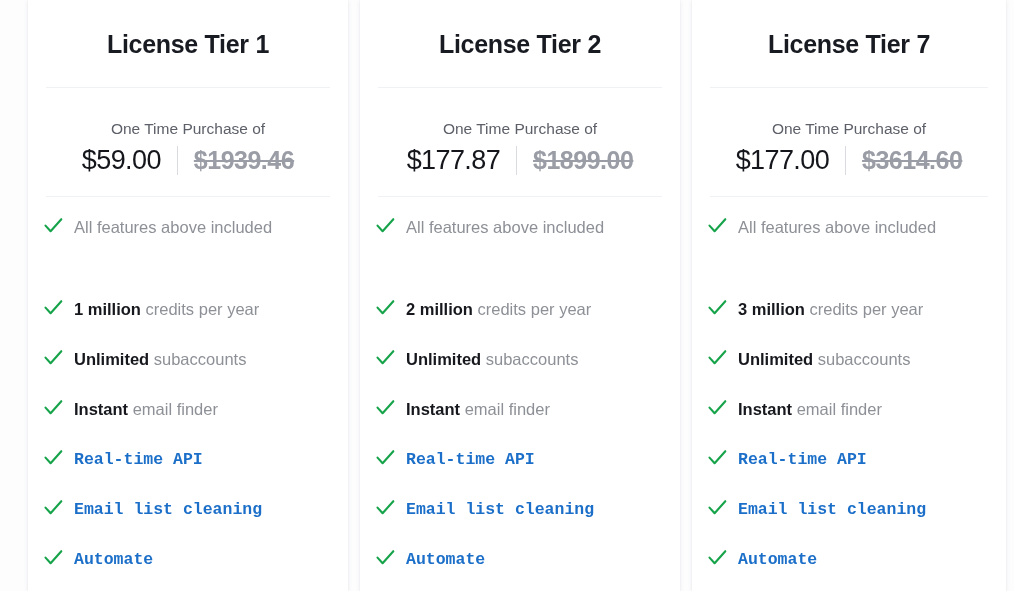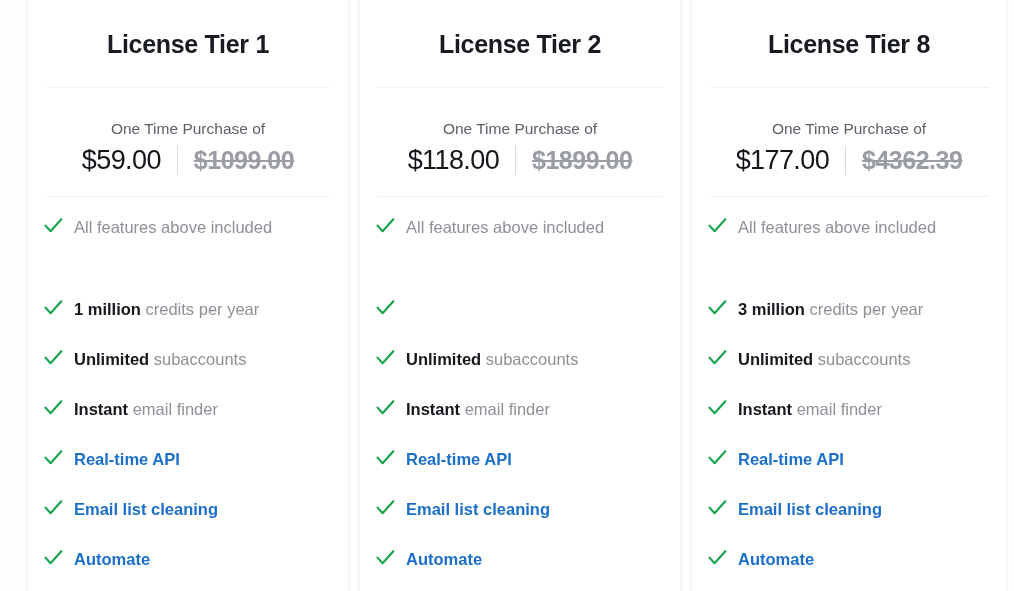--- a/index.html
+++ b/index.html
@@ -136,20 +136,21 @@
     color: #8d9096;
     padding-left: 4px;
   }
   .feature-text .strong {
     color: #16181d;
     font-weight: bold;
   }
   .feature-text.link {
     color: #1c6fc9;
     font-weight: bold;
+    font-family: Liberation Mono, monospace;
   }
 
   .cta-area {
     padding: 0 18px;
     flex: none;
   }
   .cta-button {
     height: 46px;
     border-radius: 4px;
     background: #1c7cc4;
@@ -162,21 +163,21 @@
 
 <div class="pricing-wrap" id="wrap">
     <div class="tier-card c1">
       <h2 class="tier-title">License Tier 1</h2>
       <div class="divider"></div>
       <div class="price-block">
         <div class="price-caption">One Time Purchase of</div>
         <div class="price-row">
           <span class="price-now">$59.00</span>
           <span class="price-sep"></span>
-          <span class="price-was">$1099.00</span>
+          <span class="price-was">$1939.46</span>
         </div>
       </div>
       <div class="divider"></div>
       <div class="features">
         <div class="feature-row tall">
           <span class="check-icon">
             <svg width="19" height="17" viewBox="0 0 19 17" fill="none" xmlns="http://www.w3.org/2000/svg">
               <path d="M1.5 8.6 L6.6 14.2 L17.3 2.2" stroke="#16a34a" stroke-width="2.1" stroke-linecap="round" stroke-linejoin="round"></path>
             </svg>
           </span>
@@ -231,41 +232,42 @@
           <span class="feature-text link"><span>Automate</span></span>
         </div>
       </div>
     </div>
     <div class="tier-card c2">
       <h2 class="tier-title">License Tier 2</h2>
       <div class="divider"></div>
       <div class="price-block">
         <div class="price-caption">One Time Purchase of</div>
         <div class="price-row">
-          <span class="price-now">$118.00</span>
+          <span class="price-now">$177.87</span>
           <span class="price-sep"></span>
           <span class="price-was">$1899.00</span>
         </div>
       </div>
       <div class="divider"></div>
       <div class="features">
         <div class="feature-row tall">
           <span class="check-icon">
             <svg width="19" height="17" viewBox="0 0 19 17" fill="none" xmlns="http://www.w3.org/2000/svg">
               <path d="M1.5 8.6 L6.6 14.2 L17.3 2.2" stroke="#16a34a" stroke-width="2.1" stroke-linecap="round" stroke-linejoin="round"></path>
             </svg>
           </span>
           <span class="feature-text"><span>All features above included</span></span>
         </div>
         <div class="feature-row">
           <span class="check-icon">
             <svg width="19" height="17" viewBox="0 0 19 17" fill="none" xmlns="http://www.w3.org/2000/svg">
               <path d="M1.5 8.6 L6.6 14.2 L17.3 2.2" stroke="#16a34a" stroke-width="2.1" stroke-linecap="round" stroke-linejoin="round"></path>
             </svg>
           </span>
+          <span class="feature-text"><span class="strong">2 million</span><span> credits per year</span></span>
         </div>
         <div class="feature-row">
           <span class="check-icon">
             <svg width="19" height="17" viewBox="0 0 19 17" fill="none" xmlns="http://www.w3.org/2000/svg">
               <path d="M1.5 8.6 L6.6 14.2 L17.3 2.2" stroke="#16a34a" stroke-width="2.1" stroke-linecap="round" stroke-linejoin="round"></path>
             </svg>
           </span>
           <span class="feature-text"><span class="strong">Unlimited</span><span> subaccounts</span></span>
         </div>
         <div class="feature-row">
@@ -296,28 +298,28 @@
           <span class="check-icon">
             <svg width="19" height="17" viewBox="0 0 19 17" fill="none" xmlns="http://www.w3.org/2000/svg">
               <path d="M1.5 8.6 L6.6 14.2 L17.3 2.2" stroke="#16a34a" stroke-width="2.1" stroke-linecap="round" stroke-linejoin="round"></path>
             </svg>
           </span>
           <span class="feature-text link"><span>Automate</span></span>
         </div>
       </div>
     </div>
     <div class="tier-card c3">
-      <h2 class="tier-title">License Tier 8</h2>
+      <h2 class="tier-title">License Tier 7</h2>
       <div class="divider"></div>
       <div class="price-block">
         <div class="price-caption">One Time Purchase of</div>
         <div class="price-row">
           <span class="price-now">$177.00</span>
           <span class="price-sep"></span>
-          <span class="price-was">$4362.39</span>
+          <span class="price-was">$3614.60</span>
         </div>
       </div>
       <div class="divider"></div>
       <div class="features">
         <div class="feature-row tall">
           <span class="check-icon">
             <svg width="19" height="17" viewBox="0 0 19 17" fill="none" xmlns="http://www.w3.org/2000/svg">
               <path d="M1.5 8.6 L6.6 14.2 L17.3 2.2" stroke="#16a34a" stroke-width="2.1" stroke-linecap="round" stroke-linejoin="round"></path>
             </svg>
           </span>

